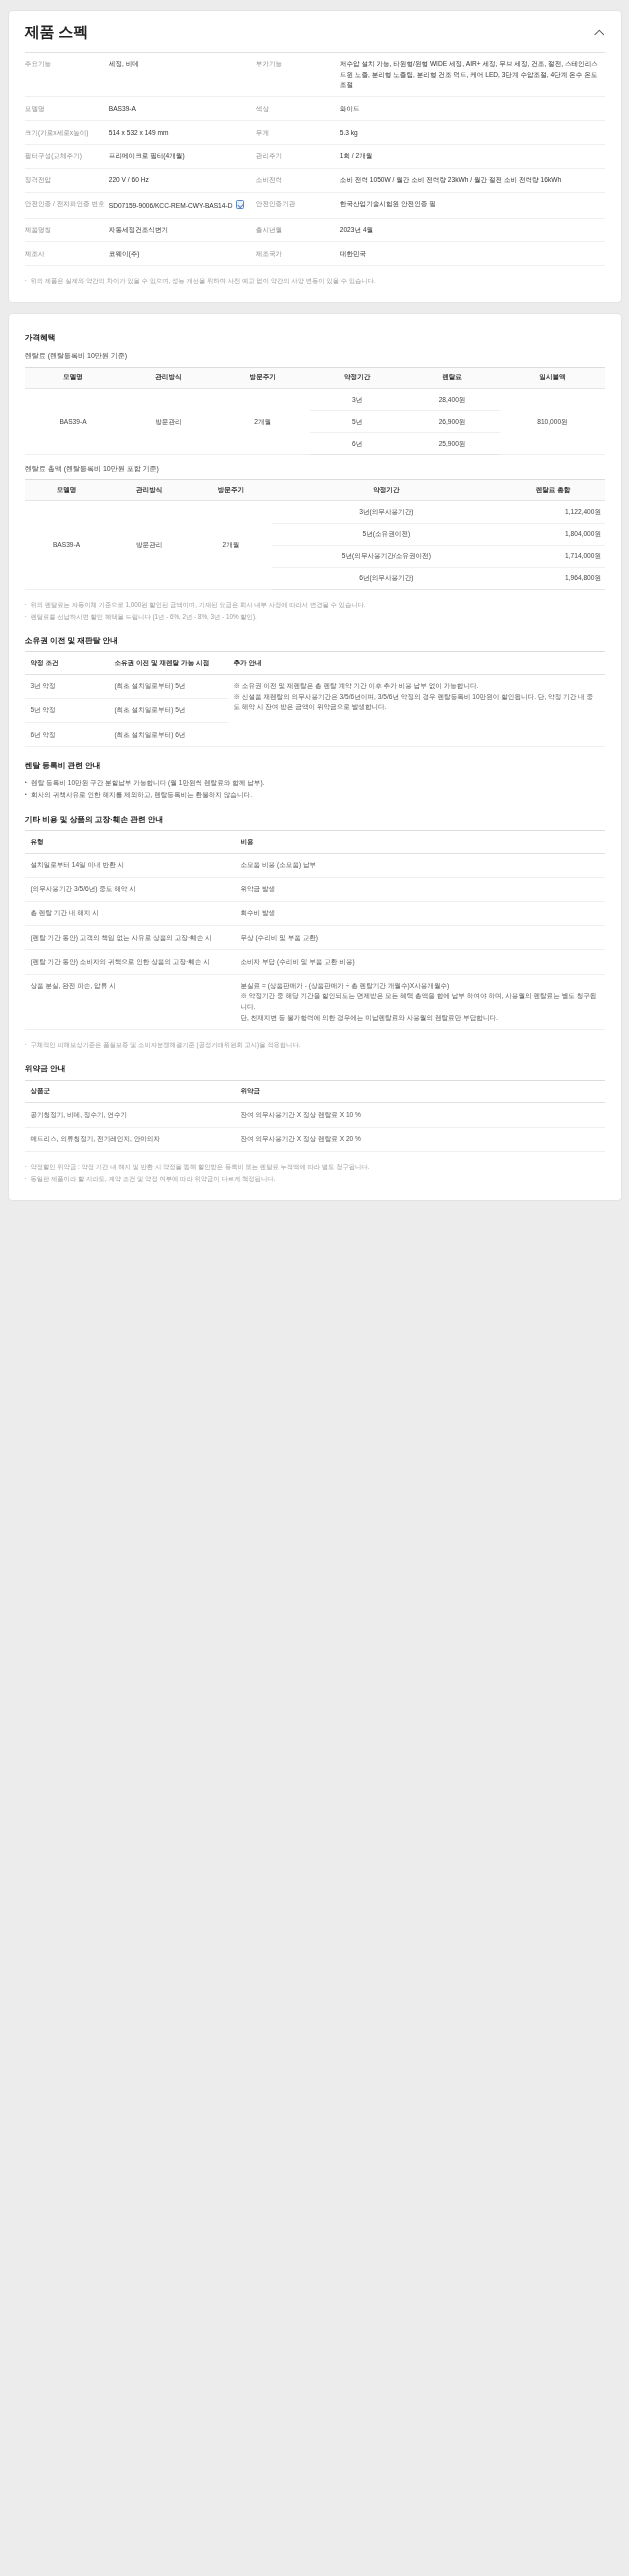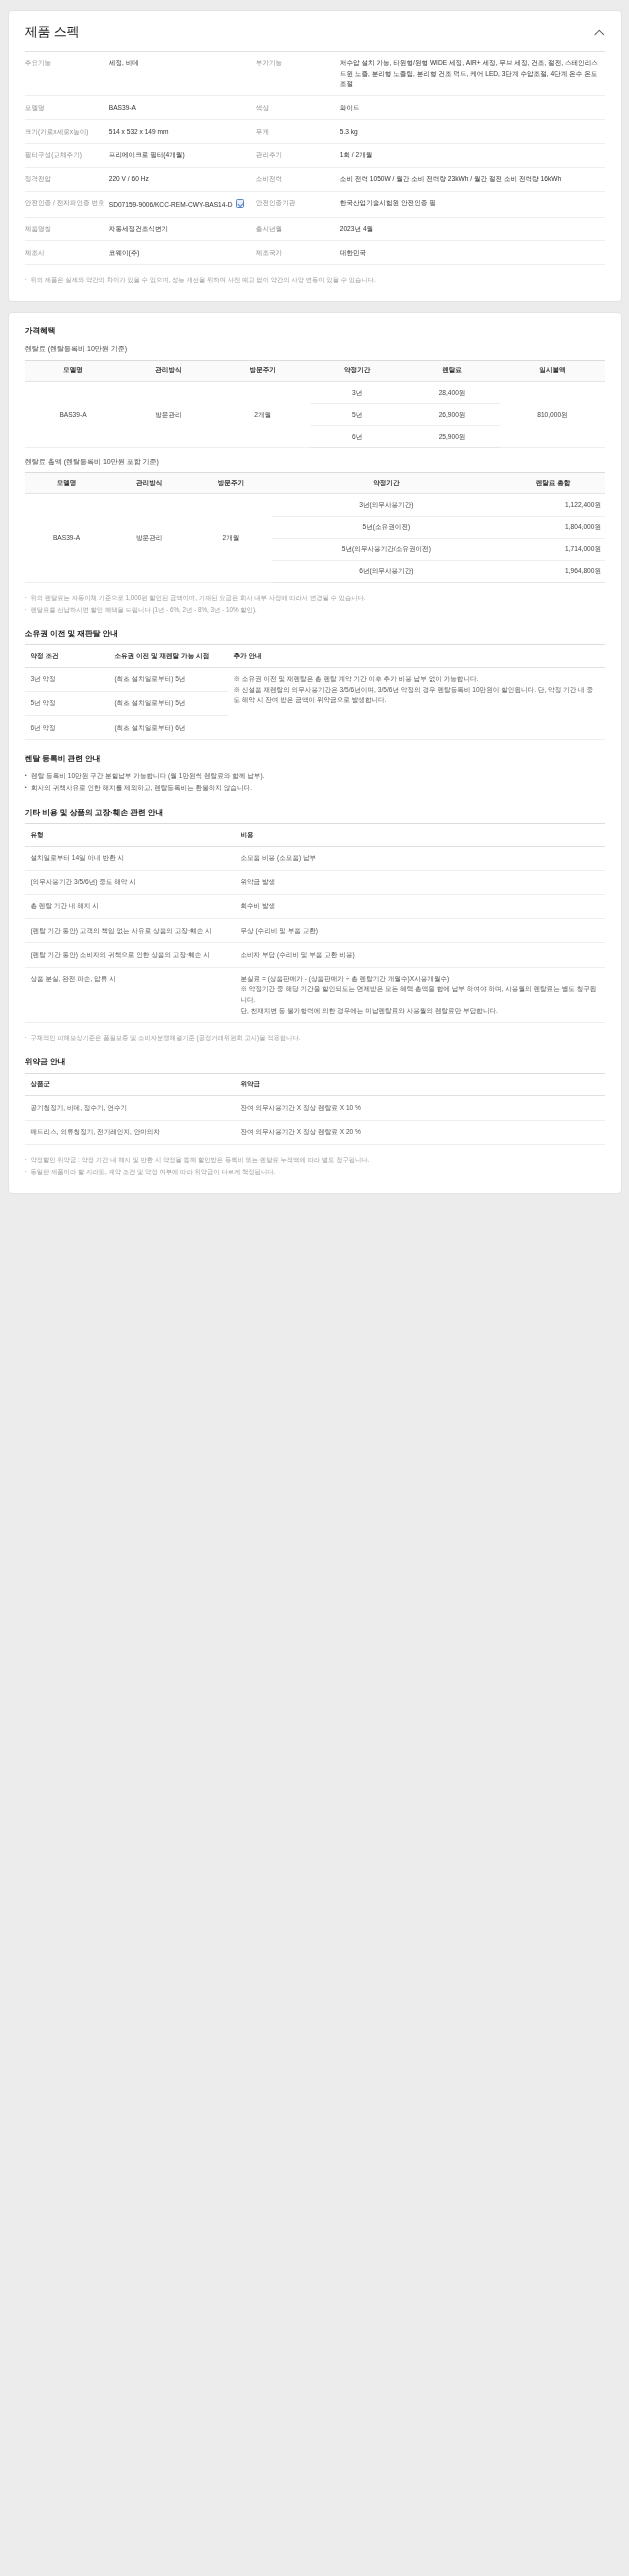--- a/index.html
+++ b/index.html
@@ -19,22 +19,22 @@
     margin-bottom: 9.8px;
     padding: 0 15.4px 14px 15.4px;
   }
   .card-head {
     display: flex;
     align-items: center;
     justify-content: space-between;
     padding: 12.6px 0 9.8px 0;
   }
   .card-title {
-    font-size: 13px;
-    font-weight: normal;
+    font-size: 15px;
+    font-weight: bold;
     color: #222;
     letter-spacing: -0.2px;
   }
   .chev {
     width: 9.8px; height: 9.8px;
     position: relative;
   }
   .chev::before {
     content: "";
     position: absolute;
@@ -102,21 +102,21 @@
     left: 0; top: 0;
   }
 
   
   .sub-head {
     font-size: 7.7px;
     font-weight: bold;
     color: #222;
     margin: 14px 0 5.6px 0;
   }
-  .sub-head.first { margin-top: 13px; }
+  .sub-head.first { margin-top: 19px; }
   .sub-sub {
     font-size: 7px;
     color: #444;
     margin: 8.4px 0 5.6px 0;
   }
 
   
   table.dt {
     width: 100%;
     border-collapse: collapse;

